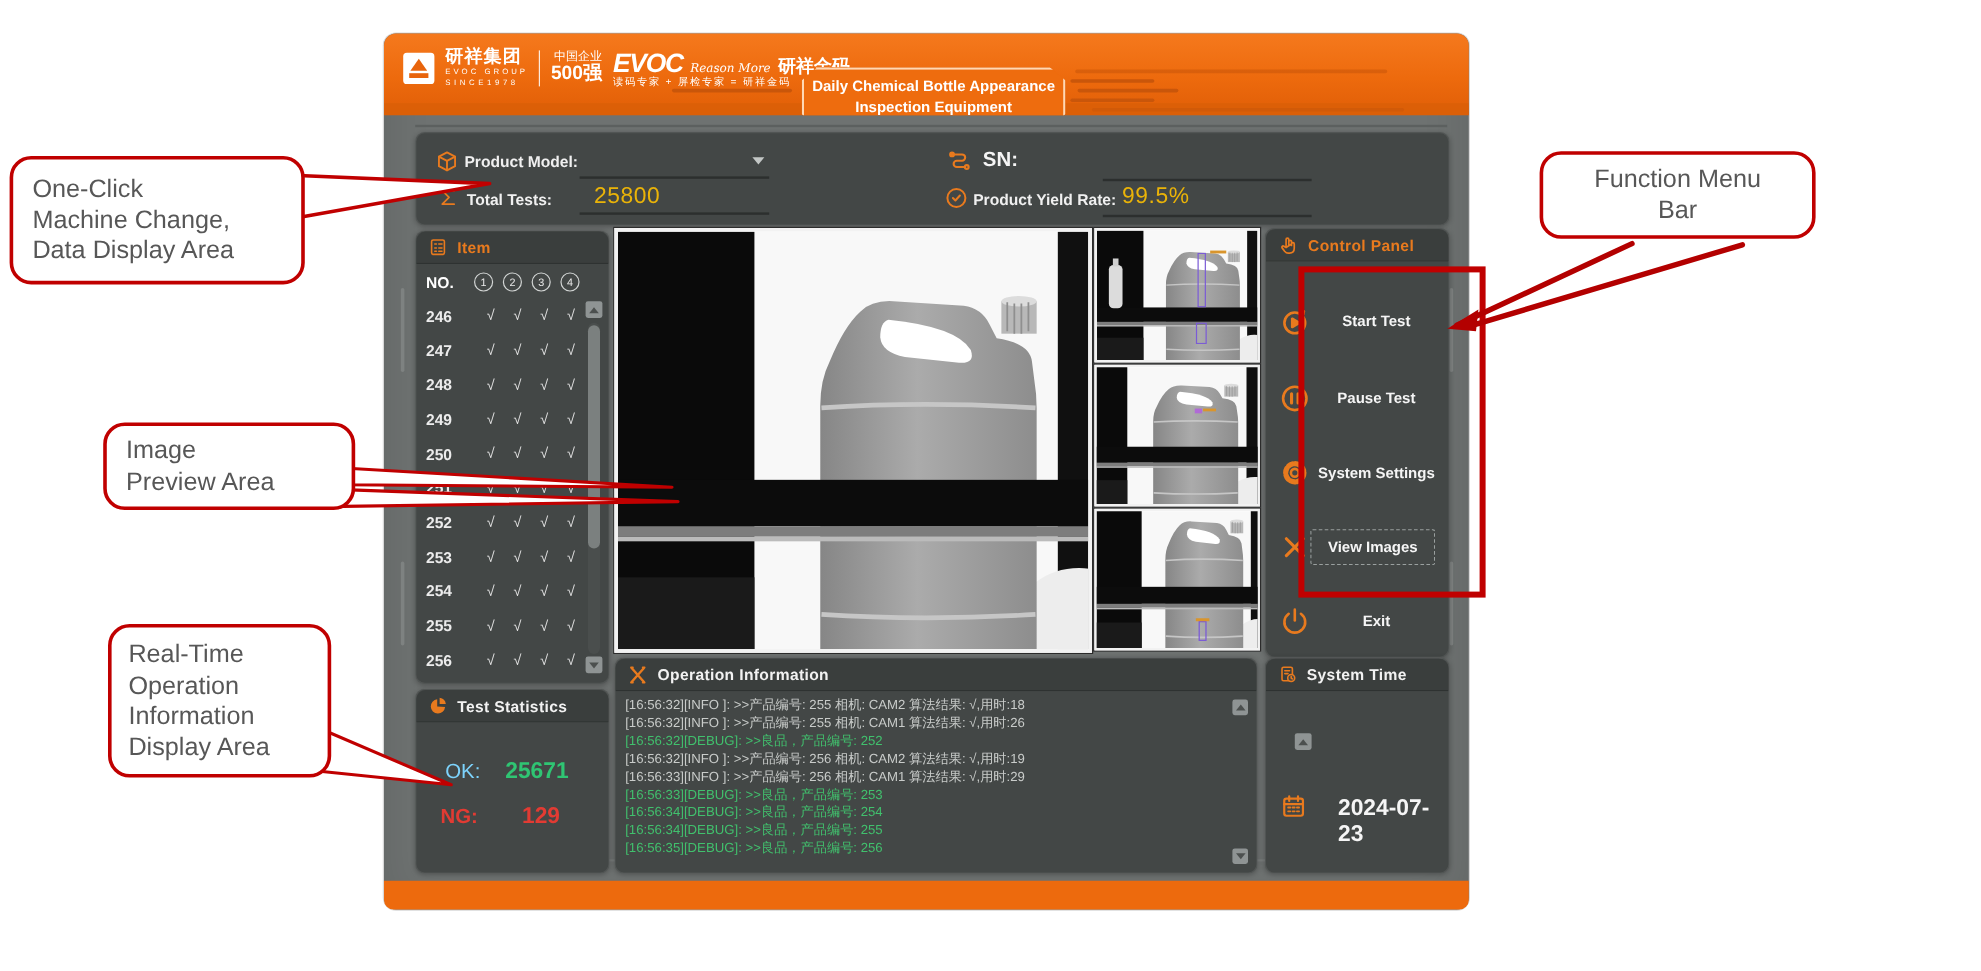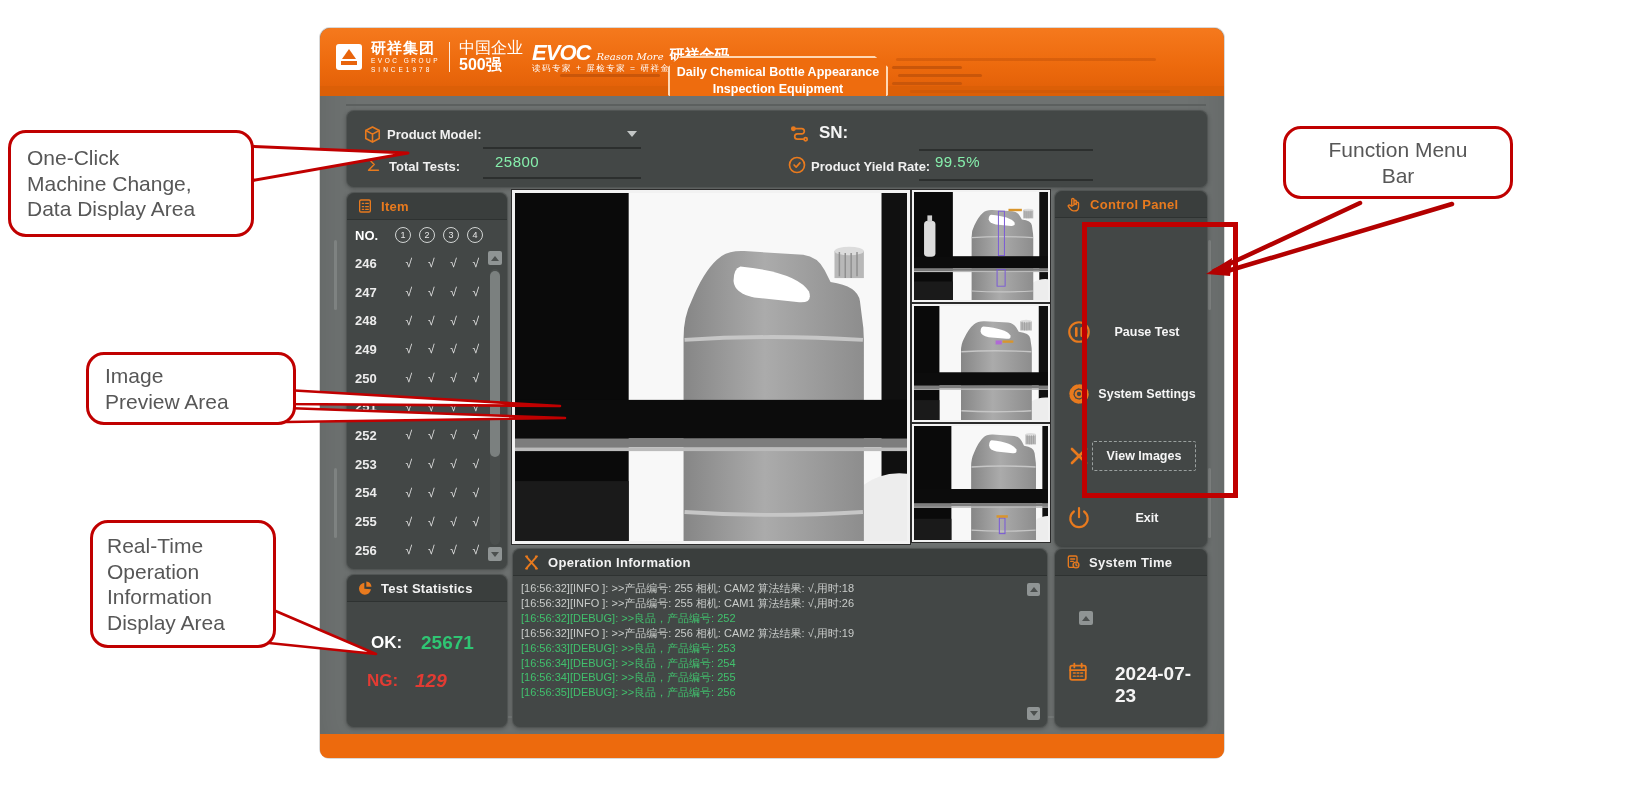--- a/index.html
+++ b/index.html
@@ -18,21 +18,21 @@
   
   #logo-cluster{left:16px;top:12px;display:flex;align-items:center;gap:9px;color:#fff;}
   .logo-box{width:26px;height:26px;background:#fff;border-radius:3px;display:flex;flex-direction:column;align-items:center;justify-content:center;}
   .logo-box .tri{width:0;height:0;border-left:7px solid transparent;border-right:7px solid transparent;border-bottom:10px solid #e8640c;}
   .logo-box .bar{width:16px;height:4px;background:#e8640c;margin-top:2px;}
   .lg-col{display:flex;flex-direction:column;line-height:1.05;}
   .lg-group{font-size:15px;font-weight:bold;letter-spacing:1px;}
   .lg-sub{font-size:6.5px;letter-spacing:2.5px;margin-top:2px;}
   .lg-since{font-size:6.5px;letter-spacing:3px;margin-top:2px;}
   .lg-div{width:1px;height:30px;background:rgba(255,255,255,.85);}
-  .lg-cn1{font-size:16px;text-align:right;}
+  .lg-cn1{font-size:10px;text-align:right;}
   .lg-500{font-size:16px;font-weight:bold;}
   .lg-evoc{font-size:22px;font-weight:bold;font-style:italic;letter-spacing:-1px;}
   .lg-script{font-size:10px;font-style:italic;font-family:"DejaVu Serif",serif;}
   .lg-brand{font-size:15px;font-weight:bold;}
   .lg-tag{font-size:8.5px;letter-spacing:1.5px;margin-top:0;}
 
   
   #title-badge{left:348px;top:28px;width:216px;height:46px;background:#ee6c0e;
      border:2px solid rgba(255,222,190,.95);box-shadow:0 0 0 3px #cf5707;
      clip-path:polygon(6% 0,94% 0,100% 22%,100% 78%,94% 100%,6% 100%,0 78%,0 22%);
@@ -44,21 +44,21 @@
          box-shadow:0 1px 4px rgba(0,0,0,.25);}
   .panel-head{position:absolute;left:0;top:0;right:0;height:26px;background:#3a3e3d;
       border-radius:8px 8px 0 0;display:flex;align-items:center;gap:8px;padding-left:10px;
       border-bottom:1px solid #2e3231;}
   .panel-title{font-size:13px;font-weight:bold;color:#f2f2f2;letter-spacing:.3px;}
   .panel-title.orange{color:#e87a1e;}
   .decor{background:#7e8281;border-radius:2px;}
 
   
   .lbl{color:#f0f0f0;font-weight:bold;font-size:13px;}
-  .big-val{color:#86efac;font-size:15px;letter-spacing:.5px;}
+  .big-val{color:#eab308;font-size:19px;letter-spacing:.5px;}
   .u-line{position:absolute;height:2px;background:#2c2f2e;}
   .caret-down{width:0;height:0;border-left:5px solid transparent;border-right:5px solid transparent;border-top:6px solid #c3c7c6;}
 
   
   .item-row{display:flex;align-items:center;height:28.7px;}
   .cell-no{width:44px;padding-left:8px;font-size:13px;font-weight:bold;color:#ececec;}
   .cell-ck{width:23px;text-align:center;font-size:12px;color:#e2e2e2;}
   .circled{display:inline-flex;width:14px;height:14px;border:1px solid #d2d5d4;border-radius:50%;
      color:#e8e8e8;font-size:9px;align-items:center;justify-content:center;margin:0 4px;}
   .hdr-no{width:44px;padding-left:8px;font-size:13px;font-weight:bold;color:#fff;}
@@ -78,21 +78,21 @@
   .ctl-item .ci-icon{width:26px;height:26px;margin-left:8px;flex:0 0 auto;}
   .ctl-item .ci-label{flex:1;text-align:center;color:#f5f5f5;font-weight:bold;font-size:12.5px;}
   .ctl-btn{border:1px dashed #9aa09f;border-radius:2px;padding:7px 10px;}
 
   
   .log-line{font-size:11px;line-height:14.9px;white-space:nowrap;}
   .log-line.info{color:#c9ccca;}
   .log-line.debug{color:#41c06d;}
 
   
-  .stat-lbl-ok{color:#ffffff;font-size:17px;font-weight:bold;}
+  .stat-lbl-ok{color:#7dd3fc;font-size:17px;font-weight:normal;}
   .stat-val-ok{color:#2fc573;font-size:19px;font-weight:bold;}
   .stat-lbl-ng{color:#e23b33;font-size:17px;font-weight:bold;}
   .stat-val-ng{color:#e23b33;font-size:19px;font-weight:bold;}
 
   
   .callout{position:absolute;background:#fff;border:3.5px solid #c00000;border-radius:18px;
      color:#575757;font-size:21px;line-height:1.22;white-space:pre-line;z-index:30;}
   #annot-svg{left:0;top:0;z-index:25;pointer-events:none;}
   #red-rect{left:1082px;top:222px;width:146px;height:266px;border:5px solid #c00000;z-index:24;}
 
@@ -359,20 +359,28 @@
 
   <div class="panel" style="left:1054px;top:190px;width:152px;height:356px;">
     <div class="panel-head">
       <svg class="icon-orange" width="17" height="17" viewBox="0 0 24 24">
         <path d="M9.5 12V5a1.6 1.6 0 0 1 3.2 0v6m0-3.4a1.6 1.6 0 0 1 3.2 0V12m0-1.6a1.6 1.6 0 0 1 3.2 0v5c0 3.4-2.3 5.6-5.6 5.6h-1.6c-1.9 0-3-.9-4.1-2.2l-3-3.9c-.9-1.3.6-2.9 2.1-2l2.6 1.6z"></path>
         </svg>
       <span class="panel-title orange">Control Panel</span>
     </div>
   </div>
 
+  <div class="ctl-item" style="top:248px;">
+    <svg class="ci-icon icon-orange" viewBox="0 0 24 24">
+      <circle cx="12" cy="13" r="8"></circle>
+        <path d="M10 9.8v6.4l5.4-3.2z" fill="#e87a1e"></path>
+        <path d="M16.5 4.5 19 4l-.5 2.5"></path>
+      </svg>
+    <span class="ci-label">Start Test</span>
+  </div>
   <div class="ctl-item" style="top:312px;">
     <svg class="ci-icon icon-orange" viewBox="0 0 24 24">
       <circle cx="12" cy="12" r="9"></circle>
         <path d="M9.5 8.5v7M14.5 8.5v7" stroke-width="2.4"></path>
       </svg>
     <span class="ci-label">Pause Test</span>
   </div>
   <div class="ctl-item" style="top:374px;">
     <svg class="ci-icon icon-orange" viewBox="0 0 24 24">
       <circle cx="12" cy="12" r="7" stroke-width="4" stroke-dasharray="3.4 2.1"></circle>
@@ -398,36 +406,37 @@
     <div class="panel-head">
       <svg width="16" height="16" viewBox="0 0 24 24">
         <path d="M11 4a9 9 0 1 0 9.9 9.9L11 13z" fill="#e87a1e"></path>
           <path d="M14 2.2a9 9 0 0 1 7.8 7.8H14z" fill="#e87a1e"></path>
         </svg>
       <span class="panel-title">Test Statistics</span>
     </div>
     <span class="stat-lbl-ok abs" style="left:24px;top:58px;">OK:</span>
     <span class="stat-val-ok abs" style="left:74px;top:57px;">25671</span>
     <span class="stat-lbl-ng abs" style="left:20px;top:96px;">NG:</span>
-    <span class="stat-val-ng abs" style="left:68px;top:95px;font-style:italic;">129</span>
+    <span class="stat-val-ng abs" style="left:88px;top:95px;">129</span>
   </div>
 
   <div class="panel" style="left:512px;top:548px;width:534px;height:178px;">
     <div class="panel-head">
       <svg class="icon-orange" width="17" height="17" viewBox="0 0 24 24">
         <path d="M5 4l14 16M19 4 5 20" stroke-width="2.8"></path>
           <path d="M4 3.2h2.2M17.8 3.2H20M4 20.8h2.2M17.8 20.8H20" stroke-width="2.2"></path>
         </svg>
       <span class="panel-title">Operation Information</span>
     </div>
     <div class="abs" style="left:8px;top:32px;width:504px;height:140px;overflow:hidden;">
         <div class="log-line info">[16:56:32][INFO ]: &gt;&gt;产品编号: 255 相机: CAM2 算法结果: √,用时:18</div>
         <div class="log-line info">[16:56:32][INFO ]: &gt;&gt;产品编号: 255 相机: CAM1 算法结果: √,用时:26</div>
         <div class="log-line debug">[16:56:32][DEBUG]: &gt;&gt;良品，产品编号: 252</div>
         <div class="log-line info">[16:56:32][INFO ]: &gt;&gt;产品编号: 256 相机: CAM2 算法结果: √,用时:19</div>
+        <div class="log-line info">[16:56:33][INFO ]: &gt;&gt;产品编号: 256 相机: CAM1 算法结果: √,用时:29</div>
         <div class="log-line debug">[16:56:33][DEBUG]: &gt;&gt;良品，产品编号: 253</div>
         <div class="log-line debug">[16:56:34][DEBUG]: &gt;&gt;良品，产品编号: 254</div>
         <div class="log-line debug">[16:56:34][DEBUG]: &gt;&gt;良品，产品编号: 255</div>
         <div class="log-line debug">[16:56:35][DEBUG]: &gt;&gt;良品，产品编号: 256</div>
       </div>
     <div class="sb-btn" style="left:514px;top:34px;width:13px;height:13px;">
         <div class="tri-up"></div>
       </div>
     <div class="sb-btn" style="left:514px;top:158px;width:13px;height:13px;">
         <div class="tri-dn"></div>

